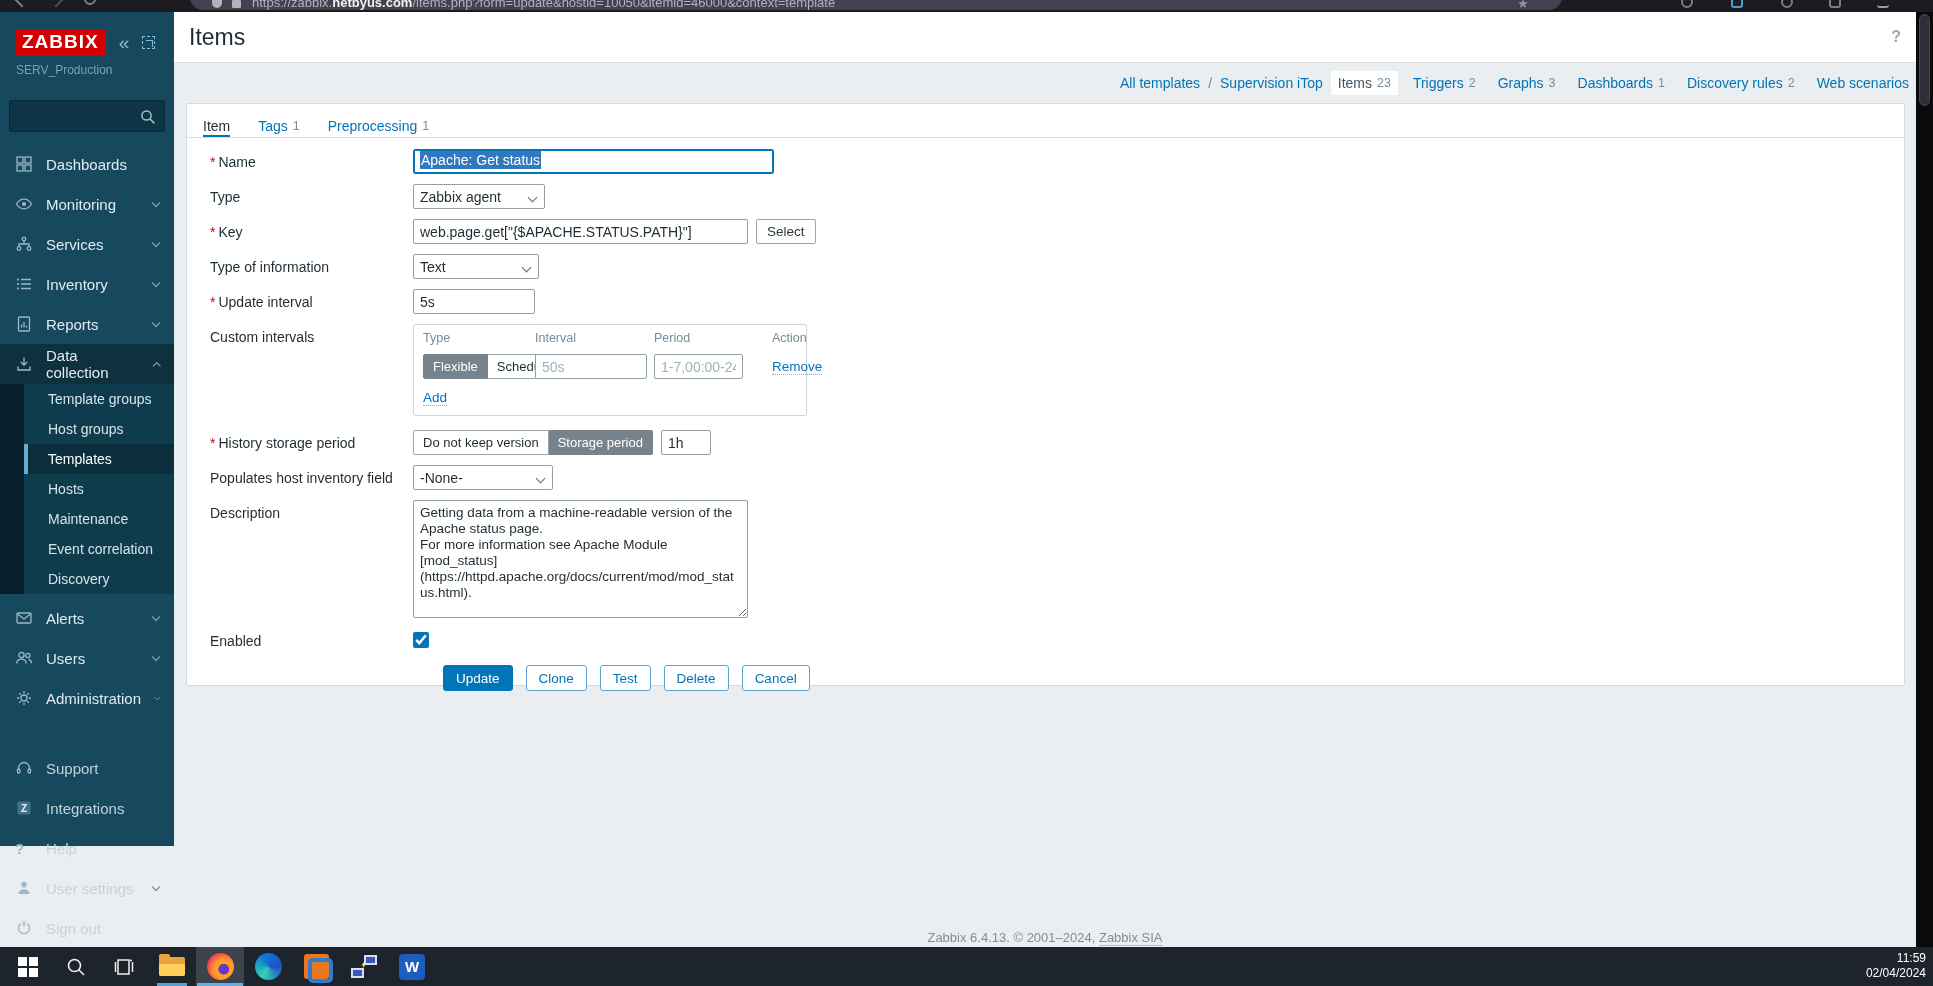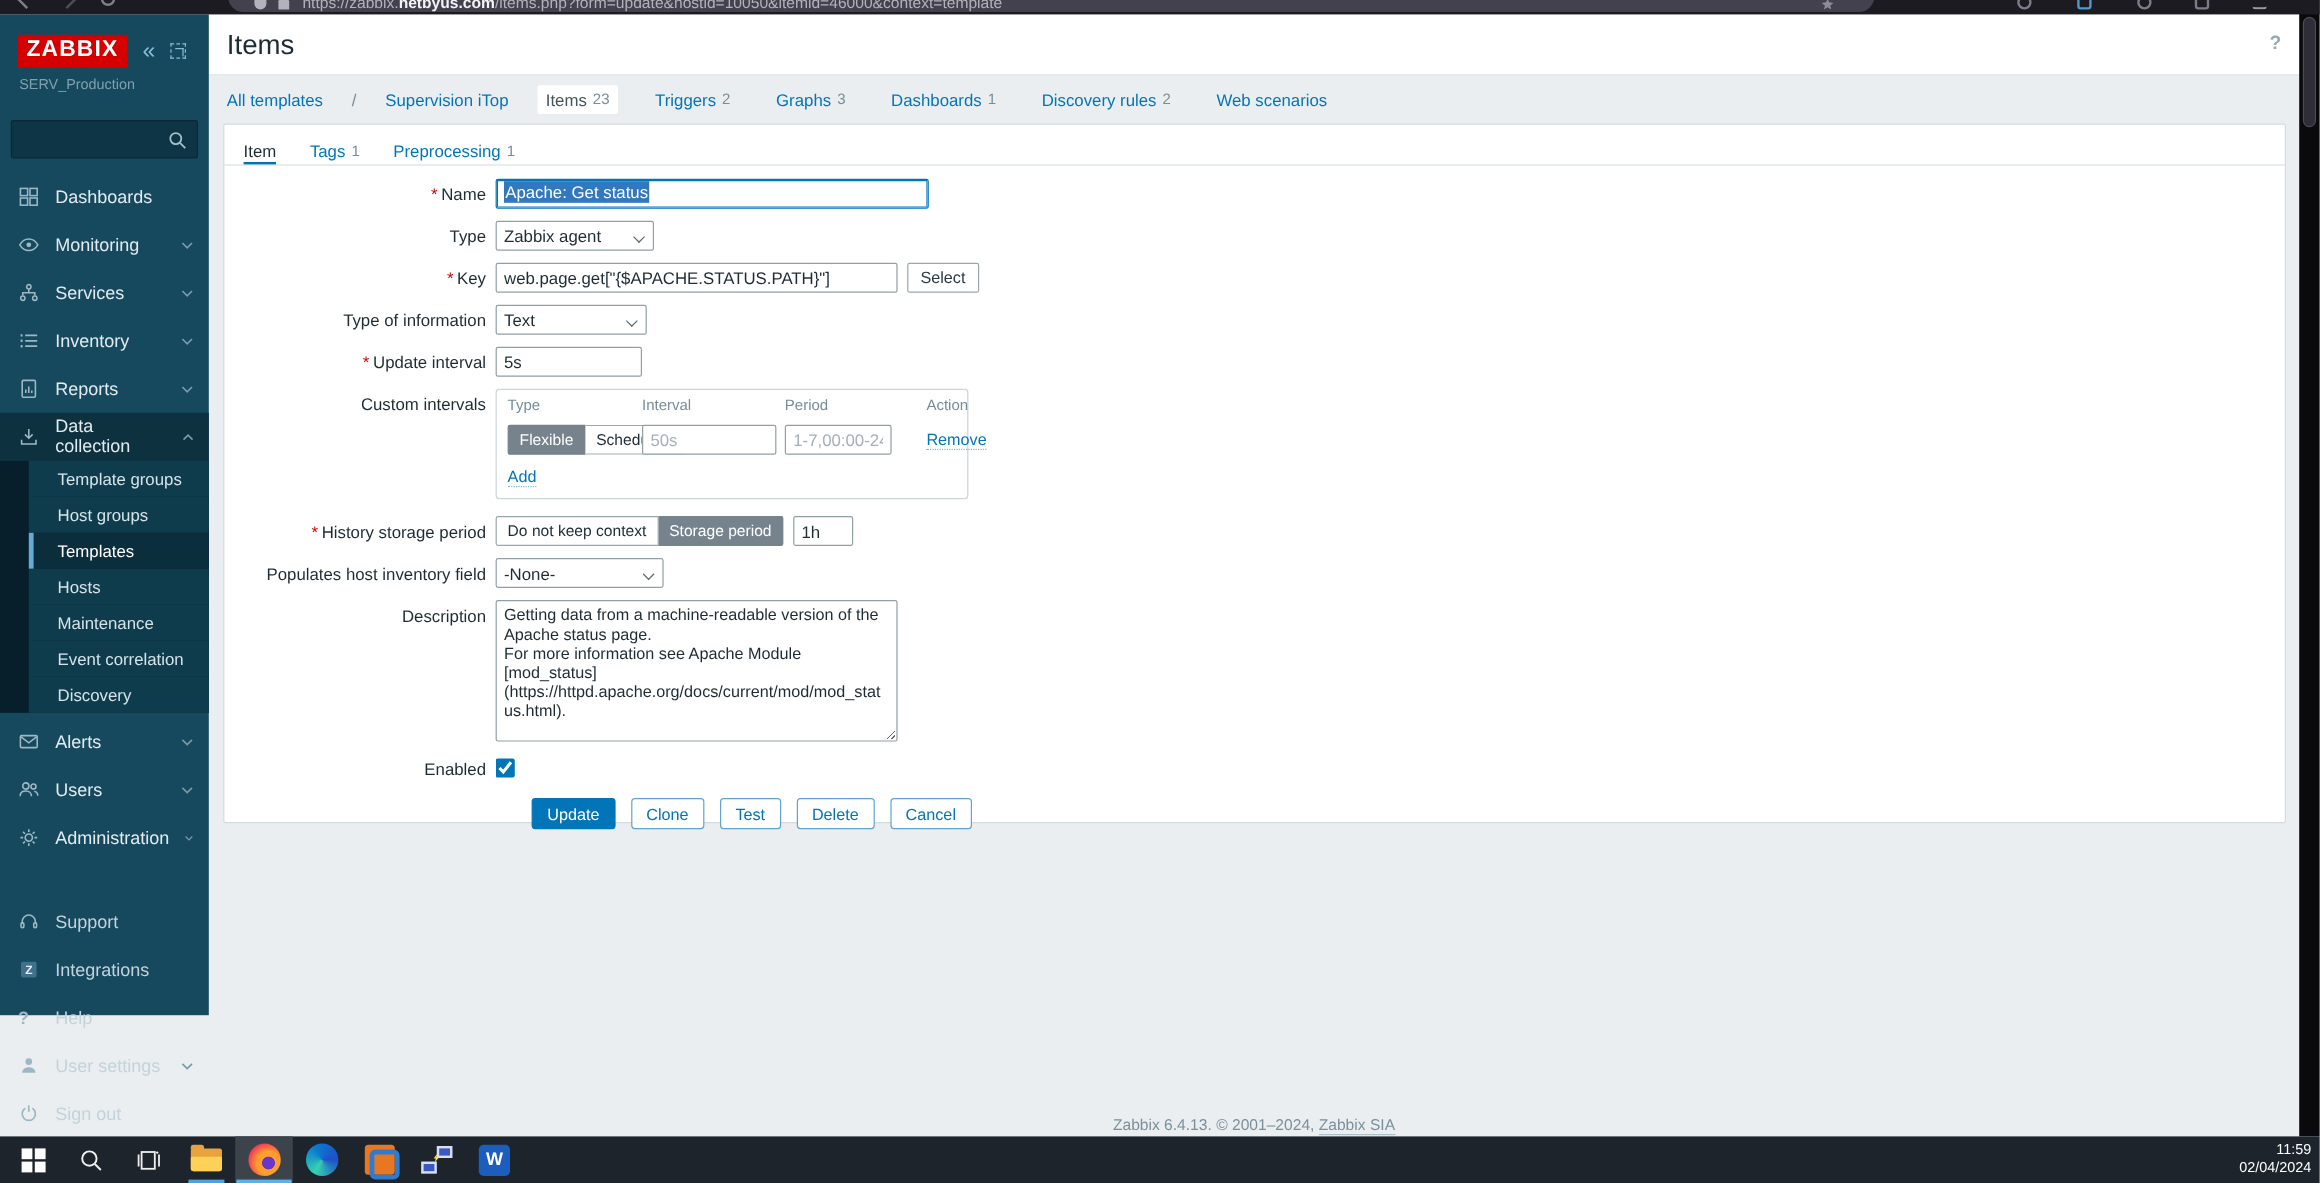--- a/index.html
+++ b/index.html
@@ -60,42 +60,42 @@
   .si { flex:0 0 18px; }
   .help-q { font-size:15px; font-weight:bold; color:#9db8c4; }
 
   
   #content { position:absolute; left:174px; top:12px; width:1742px; height:935px; background:#ebeef0; }
   .page-header { height:51px; background:#fff; border-bottom:1px solid #d8dfe2;
     display:flex; align-items:center; padding:0 15px; }
   .page-title { font-size:23px; font-weight:500; color:#1f2c33; }
   .help-icon { margin-left:auto; color:#97aab4; font-size:16px; font-weight:bold; cursor:pointer; }
 
-  .breadcrumb { height:40px; display:flex; align-items:center; gap:24px; padding-left:15px; font-size:14px; }
+  .breadcrumb { height:40px; display:flex; align-items:center; gap:8px; padding-left:15px; font-size:14px;justify-content:flex-end; }
   .bc-link { color:#0275b8; text-decoration:none; cursor:pointer; }
   .bc-sep { color:#768d99; }
   .bc-item { display:flex; gap:5px; align-items:center; padding:4px 7px; cursor:pointer; }
   .bc-item.active { background:#fff; border-radius:2px; }
   .bc-item.active .bc-lbl { color:#42545e; }
   .bc-lbl { color:#0275b8; }
   .bc-cnt { color:#768d99; font-size:12.5px; }
 
   .container { position:absolute; left:12px; top:91px; width:1719px; height:583px;
     background:#fff; border:1px solid #d4dbdf; border-radius:2px; }
   .tabs { height:34px; border-bottom:1px solid #d8dfe2; display:flex; gap:28px;
     align-items:center; padding-left:16px; font-size:14px; }
   .tab { display:flex; gap:5px; align-items:center; height:100%; cursor:pointer;
     border-bottom:2px solid transparent; padding-top:13px; }
   .tab .t-lbl { color:#0275b8; }
   .tab.active { border-bottom-color:#0275b8; }
   .tab.active .t-lbl { color:#1f2c33; }
 
   .form { padding-top:11px; font-size:14px; color:#1f2c33; }
   .frow { display:flex; align-items:flex-start; margin-bottom:10px; }
-  .flabel { width:226px; text-align:right; padding-right:8px; padding-top:5px; color:#1f2c33; white-space:nowrap;padding-left:23px; }
+  .flabel { width:226px; padding-right:8px; padding-top:5px; color:#1f2c33; white-space:nowrap;padding-left:23px; }
   .req { color:#d40000; margin-right:3px; }
   .ffield { display:flex; align-items:flex-start; gap:8px; }
   .inp { height:25px; border:1px solid #929fa5; border-radius:2px; padding:0 6px; font-size:14px;
     font-family:"Liberation Sans", sans-serif; color:#1f2c33; background:#fff; }
   .inp::placeholder { color:#a5b0b6; }
   .inp.w-big { width:335px; }
   .name-input { width:361px; height:25px; border:1px solid #0275b8; box-shadow:0 0 0 1px #0275b8 inset;
     border-radius:2px; padding:2px 6px; background:#fff; }
   .sel-text { background:#3178be; color:#fff; padding:1px 1px; font-size:14px; }
   .selbox { height:25px; border:1px solid #929fa5; border-radius:2px; background:#fff;
@@ -467,21 +467,21 @@
             </div>
             <span class="lnk add-lnk">Add</span>
           </div>
         </div>
       </div>
 
       <div class="frow" style="margin-top:14px;">
         <div class="flabel"><span class="req">*</span><span>History storage period</span></div>
         <div class="ffield">
           <div class="seg">
-            <span class="s-opt">Do not keep context</span>
+            <span class="s-opt">Do not keep version</span>
             <span class="s-opt sel">Storage period</span>
           </div>
           <input class="inp" style="width: 50px;" value="1h">
         </div>
       </div>
 
       <div class="frow">
         <div class="flabel">Populates host inventory field</div>
         <div class="ffield">
           <div class="selbox" style="width:140px;">

